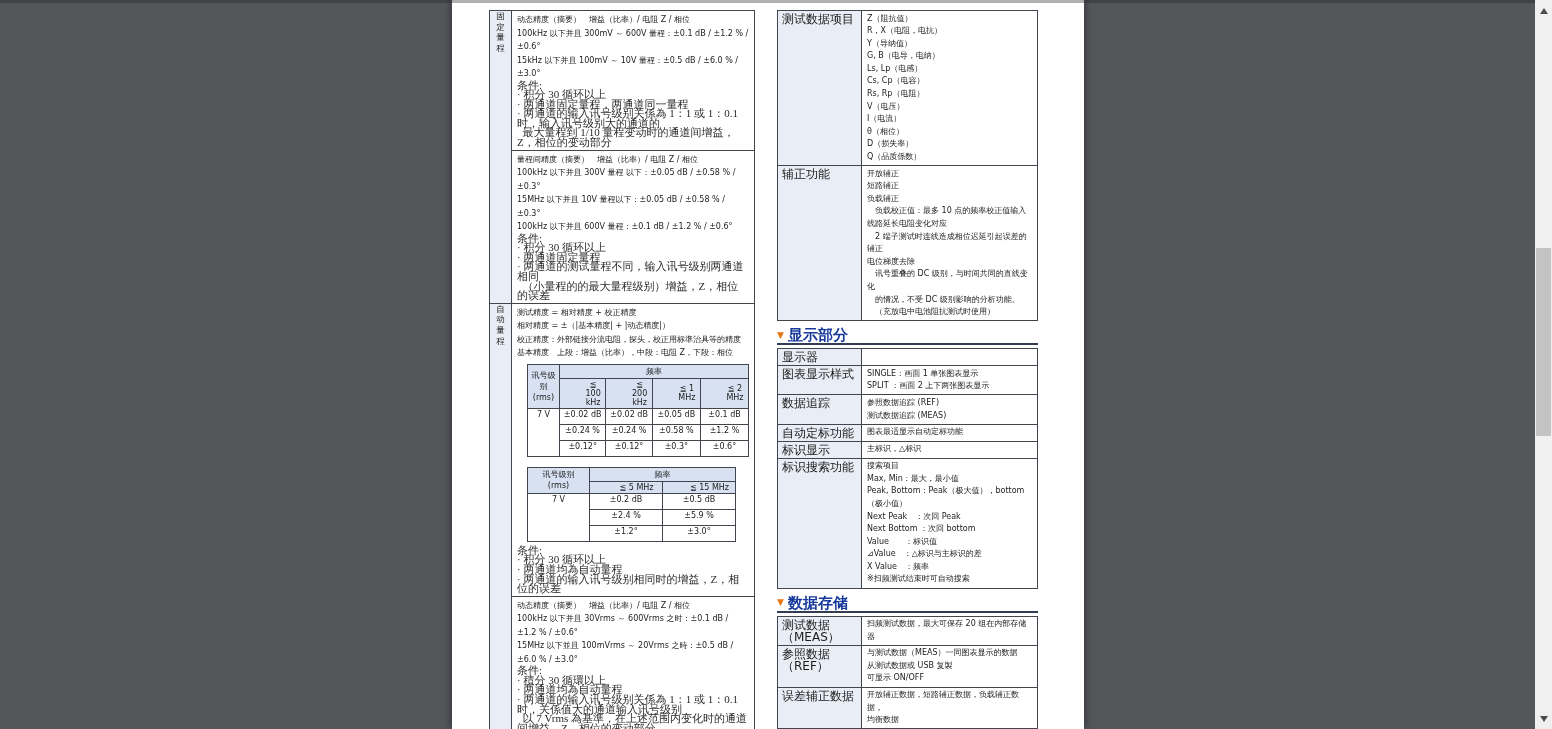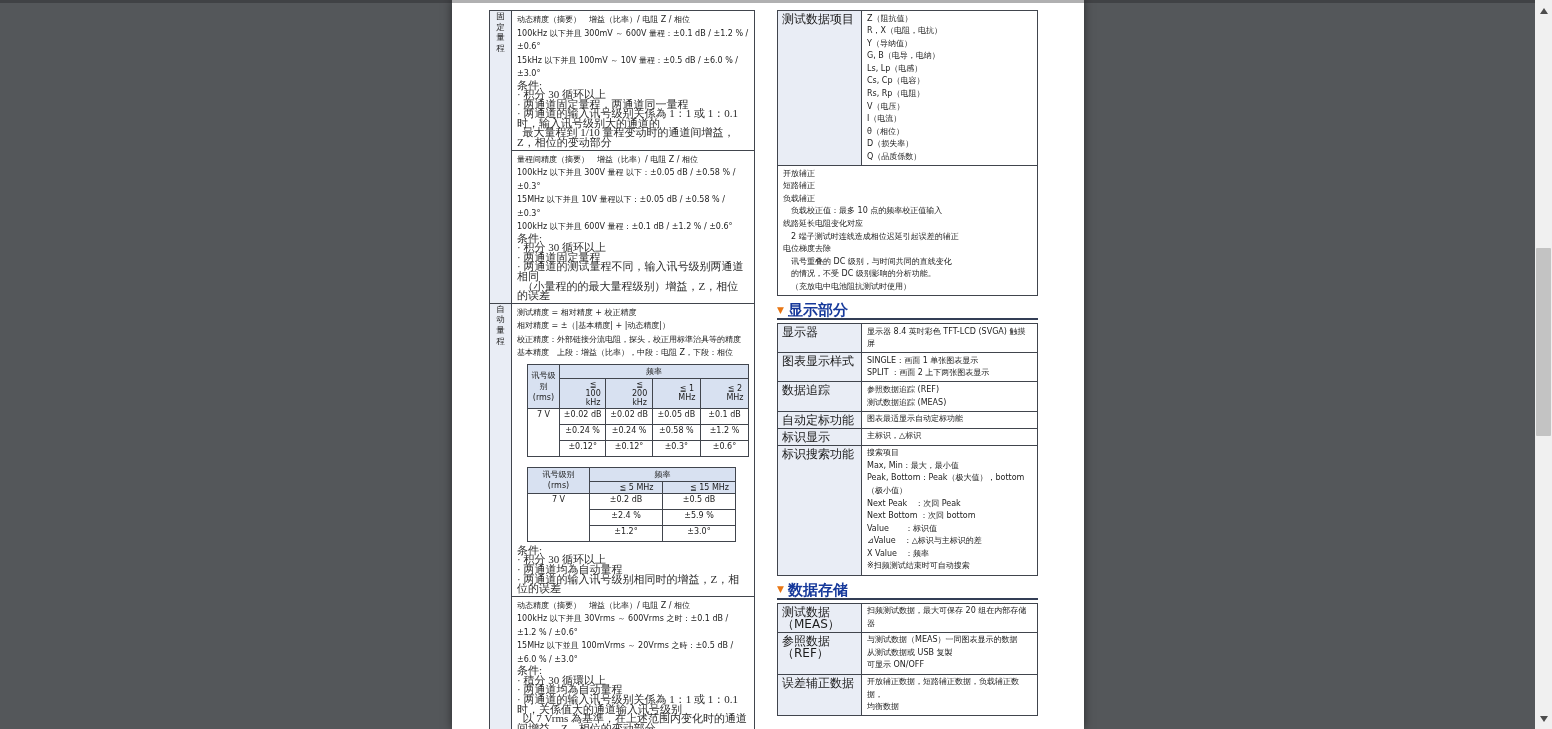--- a/index.html
+++ b/index.html
@@ -259,20 +259,21 @@
               <div class="ln">Cs, Cp（电容）</div>
               <div class="ln">Rs, Rp（电阻）</div>
               <div class="ln">V（电压）</div>
               <div class="ln">I（电流）</div>
               <div class="ln">θ（相位）</div>
               <div class="ln">D（损失率）</div>
               <div class="ln">Q（品质係数）</div>
             </div>
           </div>
           <div class="srow">
+            <div class="slabel">辅正功能</div>
             <div class="sval">
               <div class="ln">开放辅正</div>
               <div class="ln">短路辅正</div>
               <div class="ln">负载辅正</div>
               <div class="ln">　负载校正值：最多 10 点的频率校正值输入</div>
               <div class="ln">线路延长电阻变化对应</div>
               <div class="ln">　2 端子测试时连线造成相位迟延引起误差的辅正</div>
               <div class="ln">电位梯度去除</div>
               <div class="ln">　讯号重叠的 DC 级别，与时间共同的直线变化</div>
               <div class="ln">　的情况，不受 DC 级别影响的分析功能。</div>
@@ -281,23 +282,20 @@
           </div>
         </div>
 
       <div class="sec">
         <span class="tri">▼</span>
         <span class="sec-t">显示部分</span>
       </div>
       <div class="spec">
           <div class="srow">
             <div class="slabel">显示器</div>
-            <div class="sval">
-              <div class="ln">显示器 8.4 英吋彩色 TFT-LCD (SVGA) 触摸屏</div>
-            </div>
           </div>
           <div class="srow">
             <div class="slabel">图表显示样式</div>
             <div class="sval">
               <div class="ln">SINGLE：画面 1 单张图表显示</div>
               <div class="ln">SPLIT ：画面 2 上下两张图表显示</div>
             </div>
           </div>
           <div class="srow">
             <div class="slabel">数据追踪</div>

